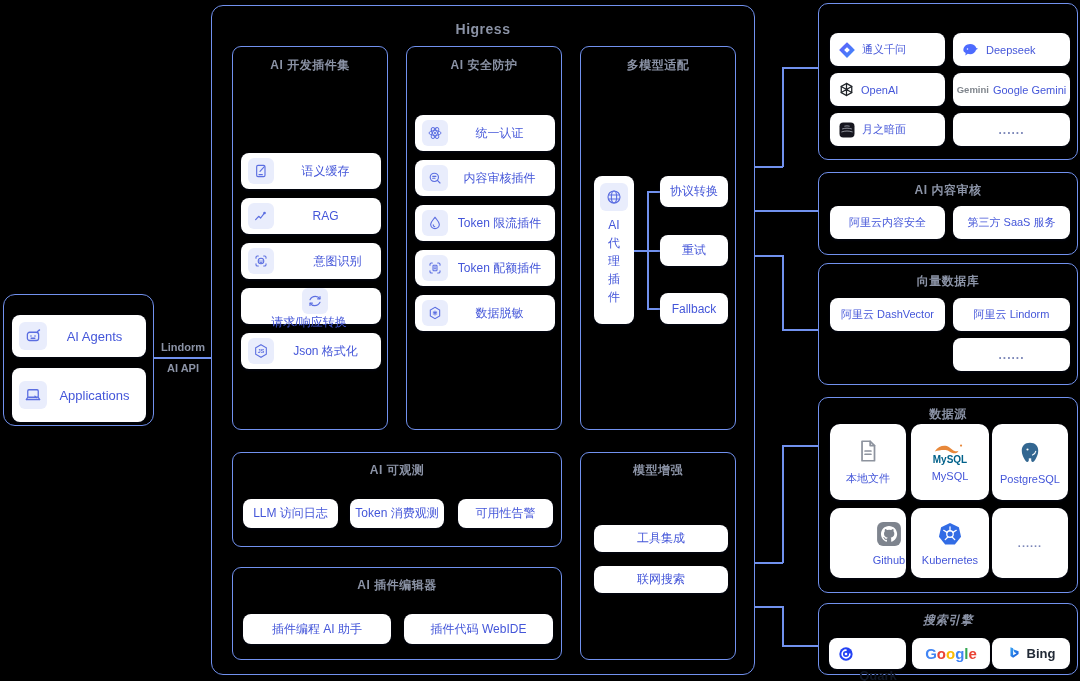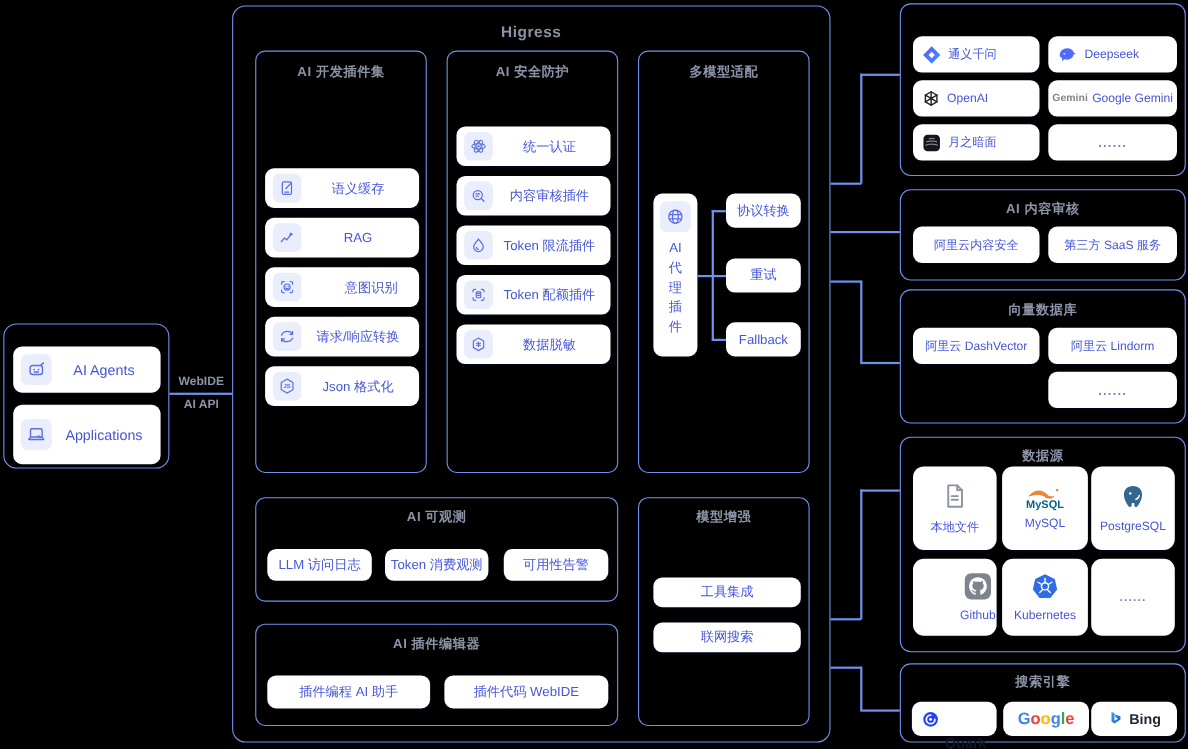--- a/index.html
+++ b/index.html
@@ -60,21 +60,21 @@
           <path d="M3.2 18h17.6"></path>
             <path d="M5 15l-1.8 3M19 15l1.8 3"></path>
             <path d="M14.5 13.5l2 2"></path>
         </svg>
       </span>
       <span class="clbl" style="font-size:13px;">Applications</span>
     </div>
   </div>
 
   <div class="line h" style="left:154px;top:357px;width:57px;"></div>
-  <div class="lnklbl" style="left:152px;top:341px;">WebIDE</div>
+  <div class="lnklbl" style="left:152px;top:341px;">Lindorm</div>
   <div class="lnklbl" style="left:152px;top:362px;">AI API</div>
 
   <div class="outline" style="left:211px;top:5px;width:544px;height:670px;">
     <div class="hdr" style="top:15px;font-size:14px;">Higress</div>
   </div>
 
   <div class="panel" style="left:232px;top:46px;width:156px;height:384px;">
     <div class="hdr" style="top:10px;">AI 开发插件集</div>
 
 
@@ -105,21 +105,21 @@
           <path d="M8 4.5H6.5A2 2 0 0 0 4.5 6.5V8M16 4.5h1.5a2 2 0 0 1 2 2V8M8 19.5H6.5a2 2 0 0 1-2-2V16M16 19.5h1.5a2 2 0 0 0 2-2V16"></path>
           <circle cx="12" cy="12" r="4.2"></circle>
           <circle cx="10.4" cy="11" r=".8" fill="#5b6ee1" stroke="none"></circle>
             <circle cx="13.6" cy="11" r=".8" fill="#5b6ee1" stroke="none"></circle>
           <path d="M10.3 13.3c1 1 2.4 1 3.4 0"></path>
         </svg>
       </span>
       <span class="clbl">意图识别</span>
     </div>
 
-    <div class="chip icard" style="left:8px;top:241px;width:140px;height:36px;">
+    <div class="chip icard" style="left:8px;top:241px;width:140px;height:36px;flex-direction:column;">
       <span class="ico">
         <svg width="16" height="16" viewBox="0 0 24 24" fill="none" stroke="#5b6ee1" stroke-width="1.7" stroke-linecap="round" stroke-linejoin="round">
           <path d="M4.5 10C6 6.8 9 5 12.5 5c3 0 5.5 1.4 6.8 3.6"></path>
             <path d="M19.5 5.2v3.6h-3.6"></path>
           <path d="M19.5 14c-1.5 3.2-4.5 5-8 5-3 0-5.5-1.4-6.8-3.6"></path>
             <path d="M4.5 18.8v-3.6h3.6"></path>
         </svg>
       </span>
       <span class="clbl">请求/响应转换</span>
     </div>
@@ -406,21 +406,21 @@
       </span>
       <span>Kubernetes</span>
     </div>
 
     <div class="chip dcard" style="left:173px;top:110px;width:76px;height:70px;border-radius:10px;">
       <span class="dots" style="font-size:11px;">......</span>
     </div>
   </div>
 
   <div class="outline" style="left:818px;top:603px;width:260px;height:72px;border-radius:10px;">
-    <div class="hdr" style="top:8px;">搜索引擎</div>
+    <div class="hdr" style="top:8px;font-style:italic;">搜索引擎</div>
 
     <div class="chip" style="left:10px;top:34px;width:77px;height:31px;">
       <span style="display:flex;">
         <svg width="16" height="16" viewBox="0 0 24 24">
           <circle cx="12" cy="12" r="10" fill="#2442f4"></circle>
           <path d="M12 6.2a5.8 5.8 0 1 0 5.8 5.8" stroke="#fff" stroke-width="2.4" fill="none" stroke-linecap="round"></path>
           <circle cx="12" cy="12" r="2" fill="#fff"></circle>
         </svg>
       </span>
       <span class="quarkword">Quark</span>

